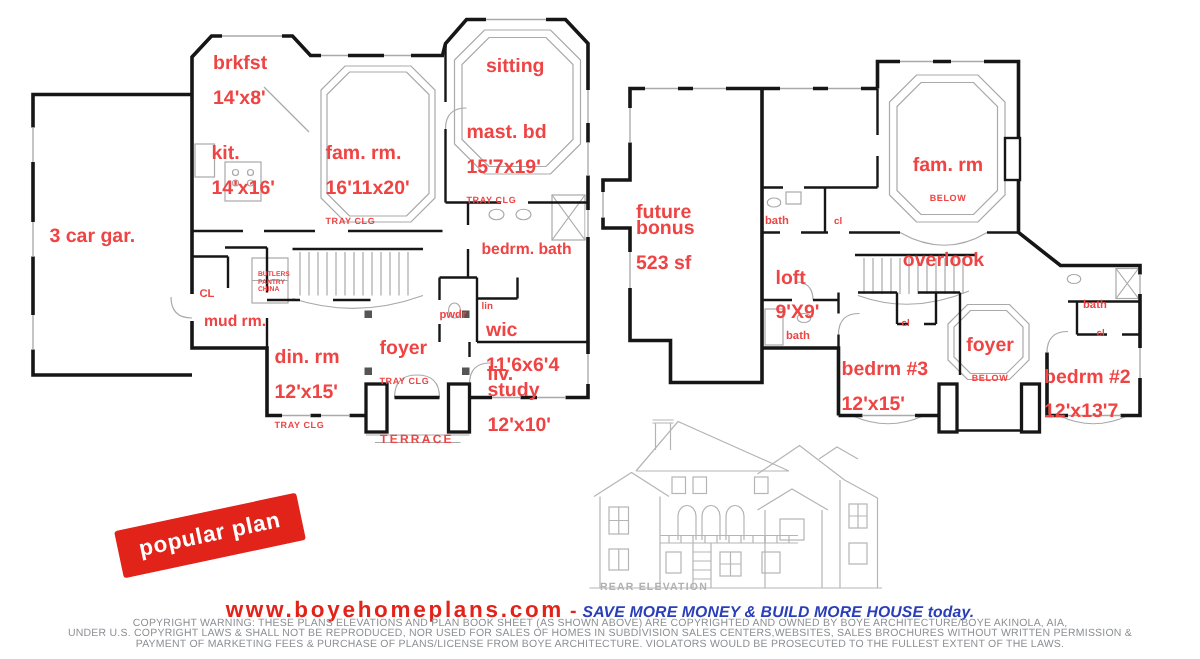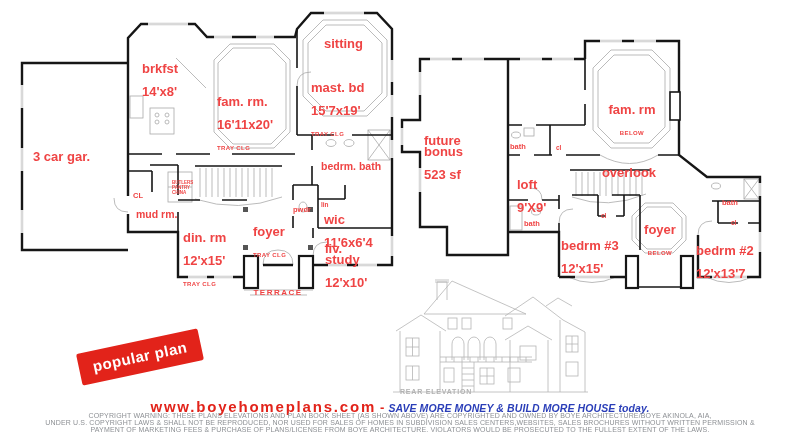--- a/index.html
+++ b/index.html
@@ -152,23 +152,27 @@
     <rect x="480" y="368" width="14" height="16"></rect>
         <path d="M487,368 V384 M480,376 H494"></path>
     <rect x="508" y="368" width="12" height="14"></rect>
     <rect x="444" y="368" width="10" height="14"></rect>
   </g>
 </svg>
 
 <div class="room" style="left:33px;top:139px">
   <div class="rn">3 car gar.</div>
 </div>
-<div class="room" style="left:142px;top:51px">
+<div class="room" style="left:142px;top:24px">
   <div class="rn">brkfst</div>
   <div class="rd">14'x8'</div>
+</div>
+<div class="room" style="left:141px;top:84px">
+  <div class="rn">kit.</div>
+  <div class="rd">14'x16'</div>
 </div>
 <div class="room" style="left:217px;top:84px">
   <div class="rn">fam. rm.</div>
   <div class="rd">16'11x20'</div>
   <div class="note">TRAY CLG</div>
 </div>
 <div class="room" style="left:324px;top:26px">
   <div class="rn">sitting</div>
 </div>
 <div class="room" style="left:311px;top:70px">

